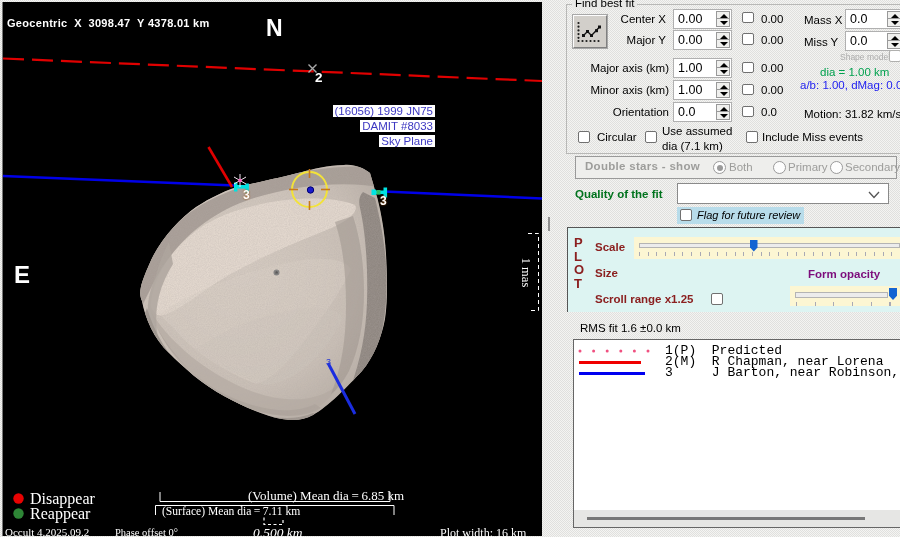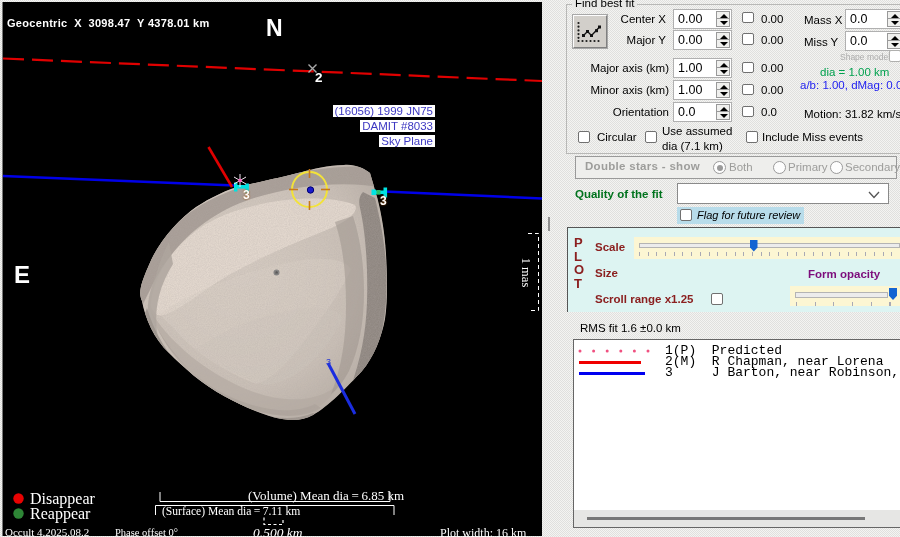--- a/index.html
+++ b/index.html
@@ -134,21 +134,21 @@
   <div class="abs" style="right:107px;top:102px;text-align:right;font-size:11.5px;color:#3d38c2;line-height:15.2px;">
     <span style="background:#fff;padding:0 2px;">(16056) 1999 JN75</span><br>
     <span style="background:#fff;padding:0 2px;">DAMIT #8033</span><br>
     <span style="background:#fff;padding:0 2px;">Sky Plane</span>
   </div>
 
   <div class="wt serif" style="left:504px;top:263px;font-size:12.5px;transform:rotate(90deg);transform-origin:center;width:36px;text-align:center;">1 mas</div>
 
   <div class="wt serif" style="left:27px;top:488px;font-size:16px;">Disappear</div>
   <div class="wt serif" style="left:27px;top:503px;font-size:16px;">Reappear</div>
-  <div class="wt serif" style="left:2px;top:524px;font-size:11px;">Occult 4.2025.08.2</div>
+  <div class="wt serif" style="left:2px;top:524px;font-size:11px;">Occult 4.2025.09.2</div>
   <div class="wt serif" style="left:112px;top:525px;font-size:10.5px;">Phase offset 0°</div>
   <div class="wt serif" style="left:250px;top:523px;font-size:13.5px;font-style:italic;">0.500 km</div>
   <div class="wt serif" style="left:437px;top:524px;font-size:12px;">Plot width: 16 km</div>
   <div class="wt serif" style="left:245px;top:486px;font-size:13px;">(Volume) Mean dia = 6.85 km</div>
   <div class="wt serif" style="left:159px;top:503px;font-size:11.6px;">(Surface) Mean dia = 7.11 km</div>
 </div>
 
 <div id="panel" class="abs" style="left:542px;top:0;width:358px;height:529px;font-size:11.5px;color:#000;">
 
   <div class="abs" style="left:24px;top:4px;width:340px;height:148px;border:1px solid #b8b8b6;border-right:none;"></div>

